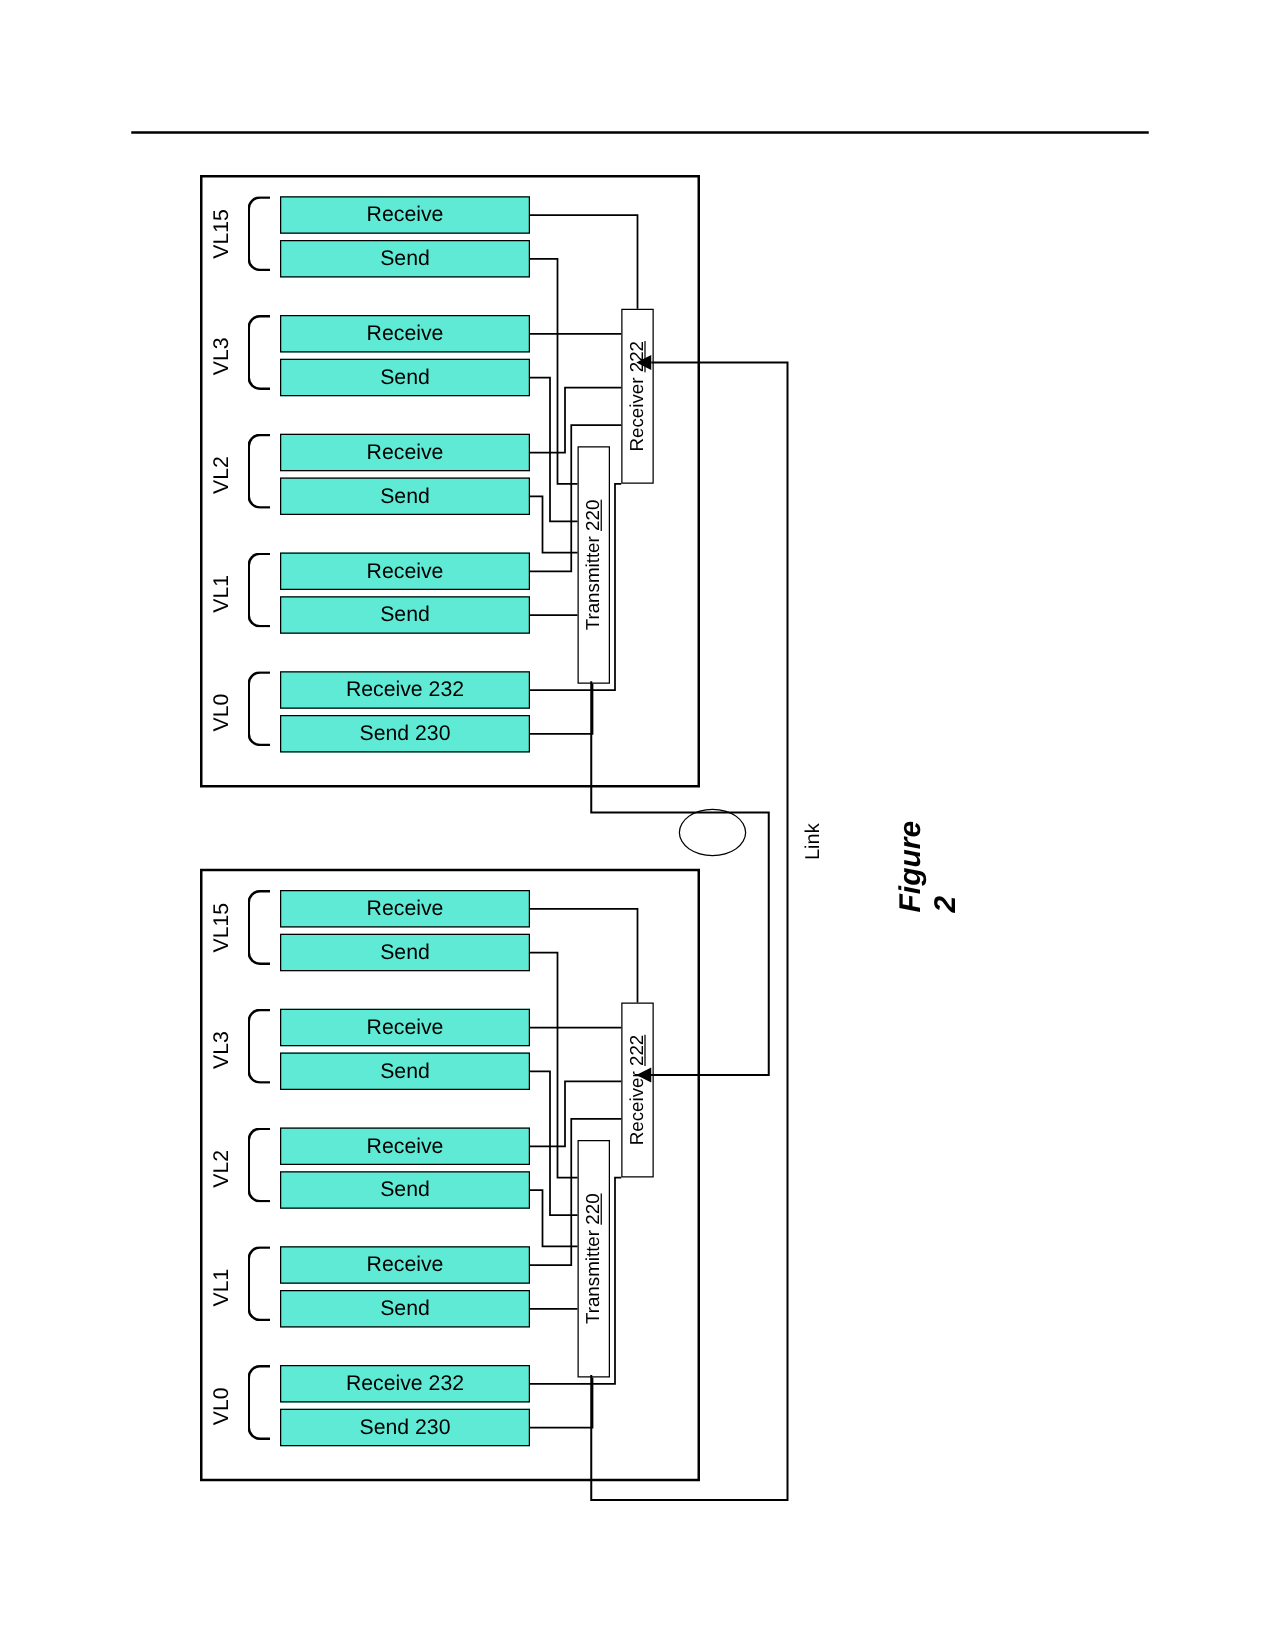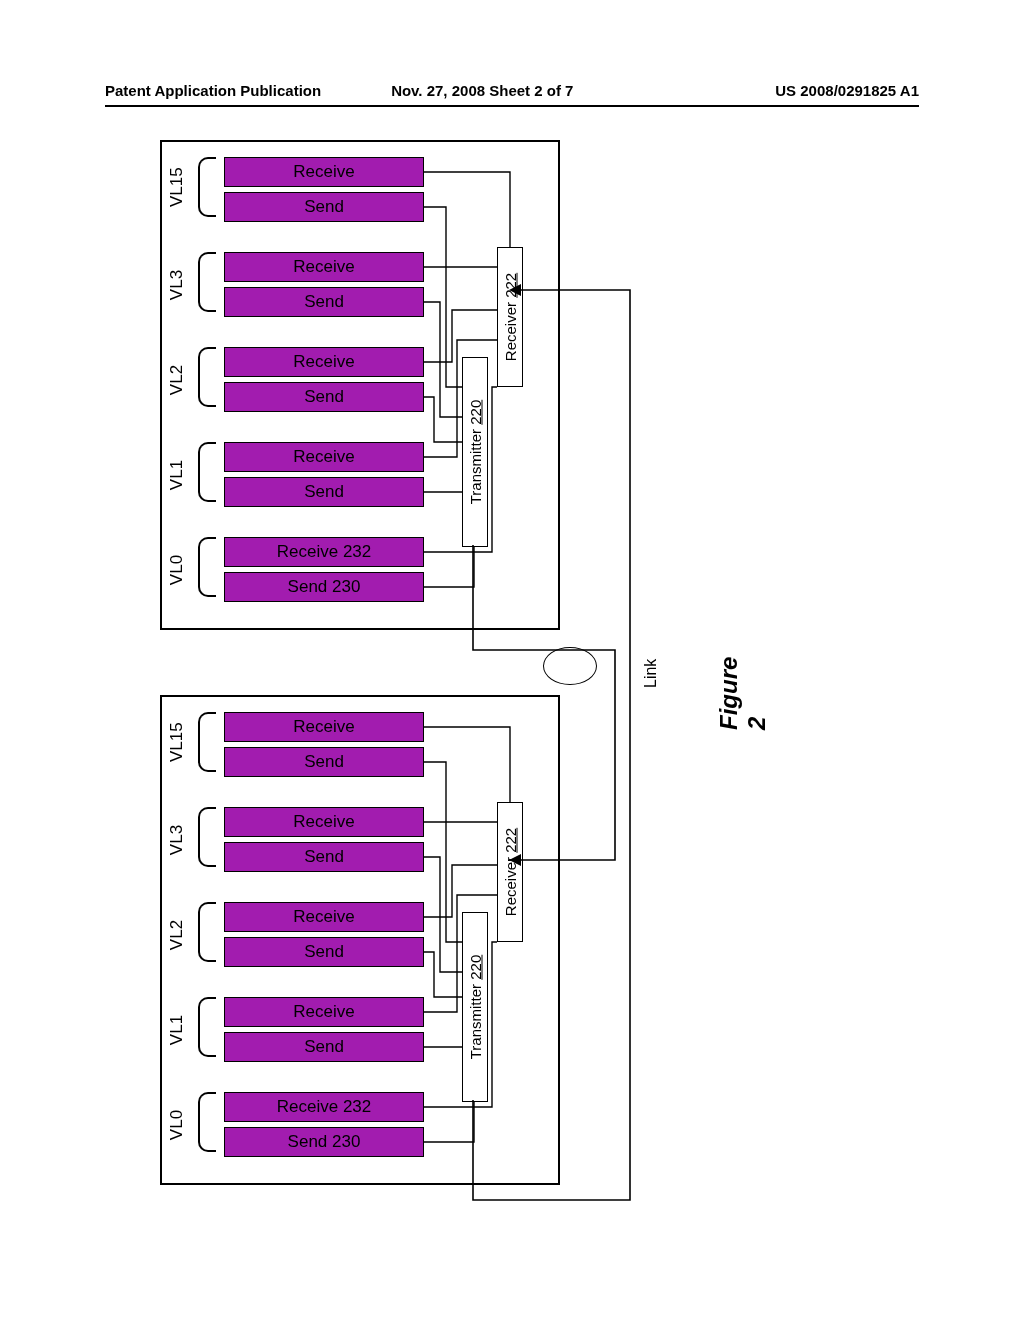--- a/index.html
+++ b/index.html
@@ -83,21 +83,21 @@
 .rbox, .sbox {
   position: absolute;
   left: 62px;
   width: 200px;
   height: 30px;
   border: 1.5px solid #000;
   box-sizing: border-box;
   text-align: center;
   line-height: 27px;
   font-size: 17px;
-  background: #a21caf;
+  background: #5eead4;
 }
 
 
 .tx, .rx {
   position: absolute;
   width: 26px;
   border: 1.5px solid #000;
   box-sizing: border-box;
   background: #fff;
 }
@@ -148,25 +148,20 @@
   position: absolute;
   left: 0; top: 0;
   pointer-events: none;
 }
 </style>
 </head>
 <body>
 
 <div class="page">
 
-  <div class="header">
-    <span class="hl">Patent Application Publication</span>
-    <span class="hc">Nov. 27, 2008  Sheet 2 of 7</span>
-    <span class="hr">US 2008/0291825 A1</span>
-  </div>
   <div class="header-rule"></div>
 
   <div class="diagram-area">
 
     <div class="chip top">
 
       <div class="vl-label" style="top:38px">VL15</div>
       <div class="brace" style="top:15px;height:60px"></div>
       <div class="rbox" style="top:15px">Receive</div>
       <div class="sbox" style="top:50px">Send</div>

